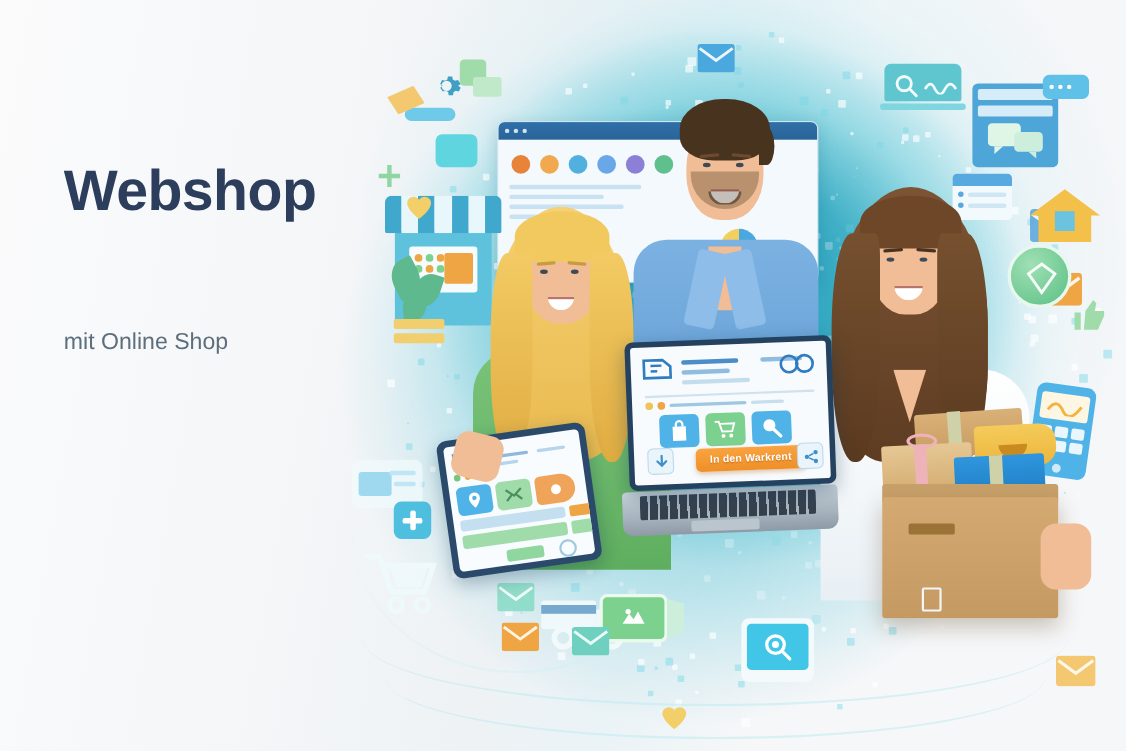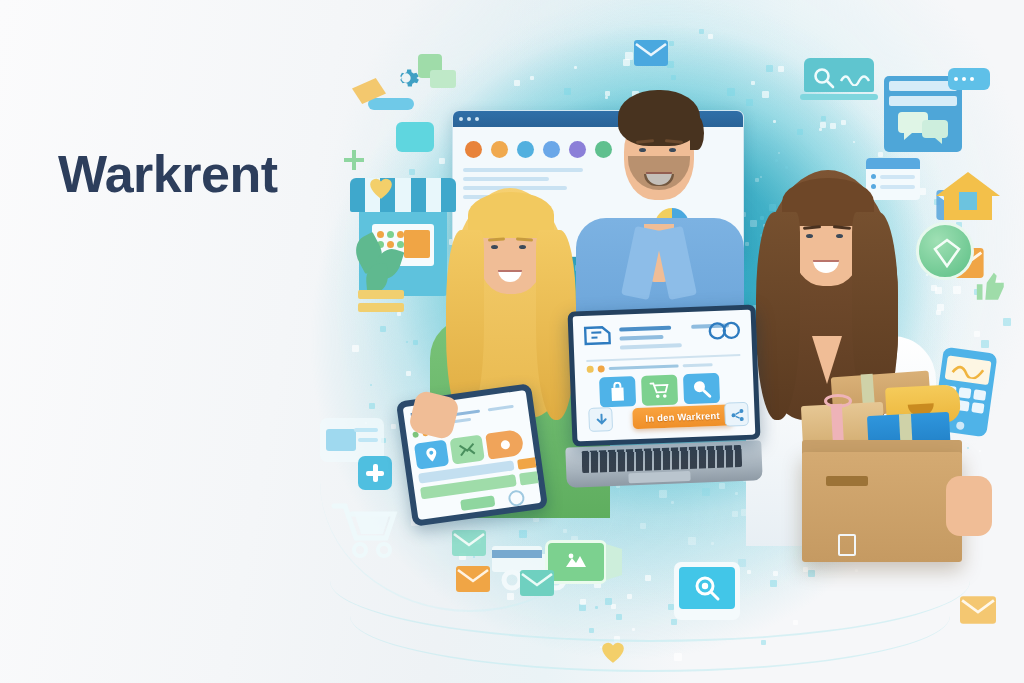--- a/index.html
+++ b/index.html
@@ -934,18 +934,19 @@
               <circle cx="11" cy="3" r="2" fill="#3f8fcb"></circle>
               <circle cx="11" cy="11" r="2" fill="#3f8fcb"></circle>
               <path d="M5 6l4-2M5 8l4 2" stroke="#3f8fcb" stroke-width="1.4"></path>
             </svg>
         </div>
       </div>
     </div>
   </div>
 
   <div class="title">
-    <div class="t1">Warkrent</div>
+    <div class="t1">Webshop</div>
   </div>
   <div class="sub">
+    <div>mit Online Shop</div>
   </div>
 
 </div>
 
 </body></html>

